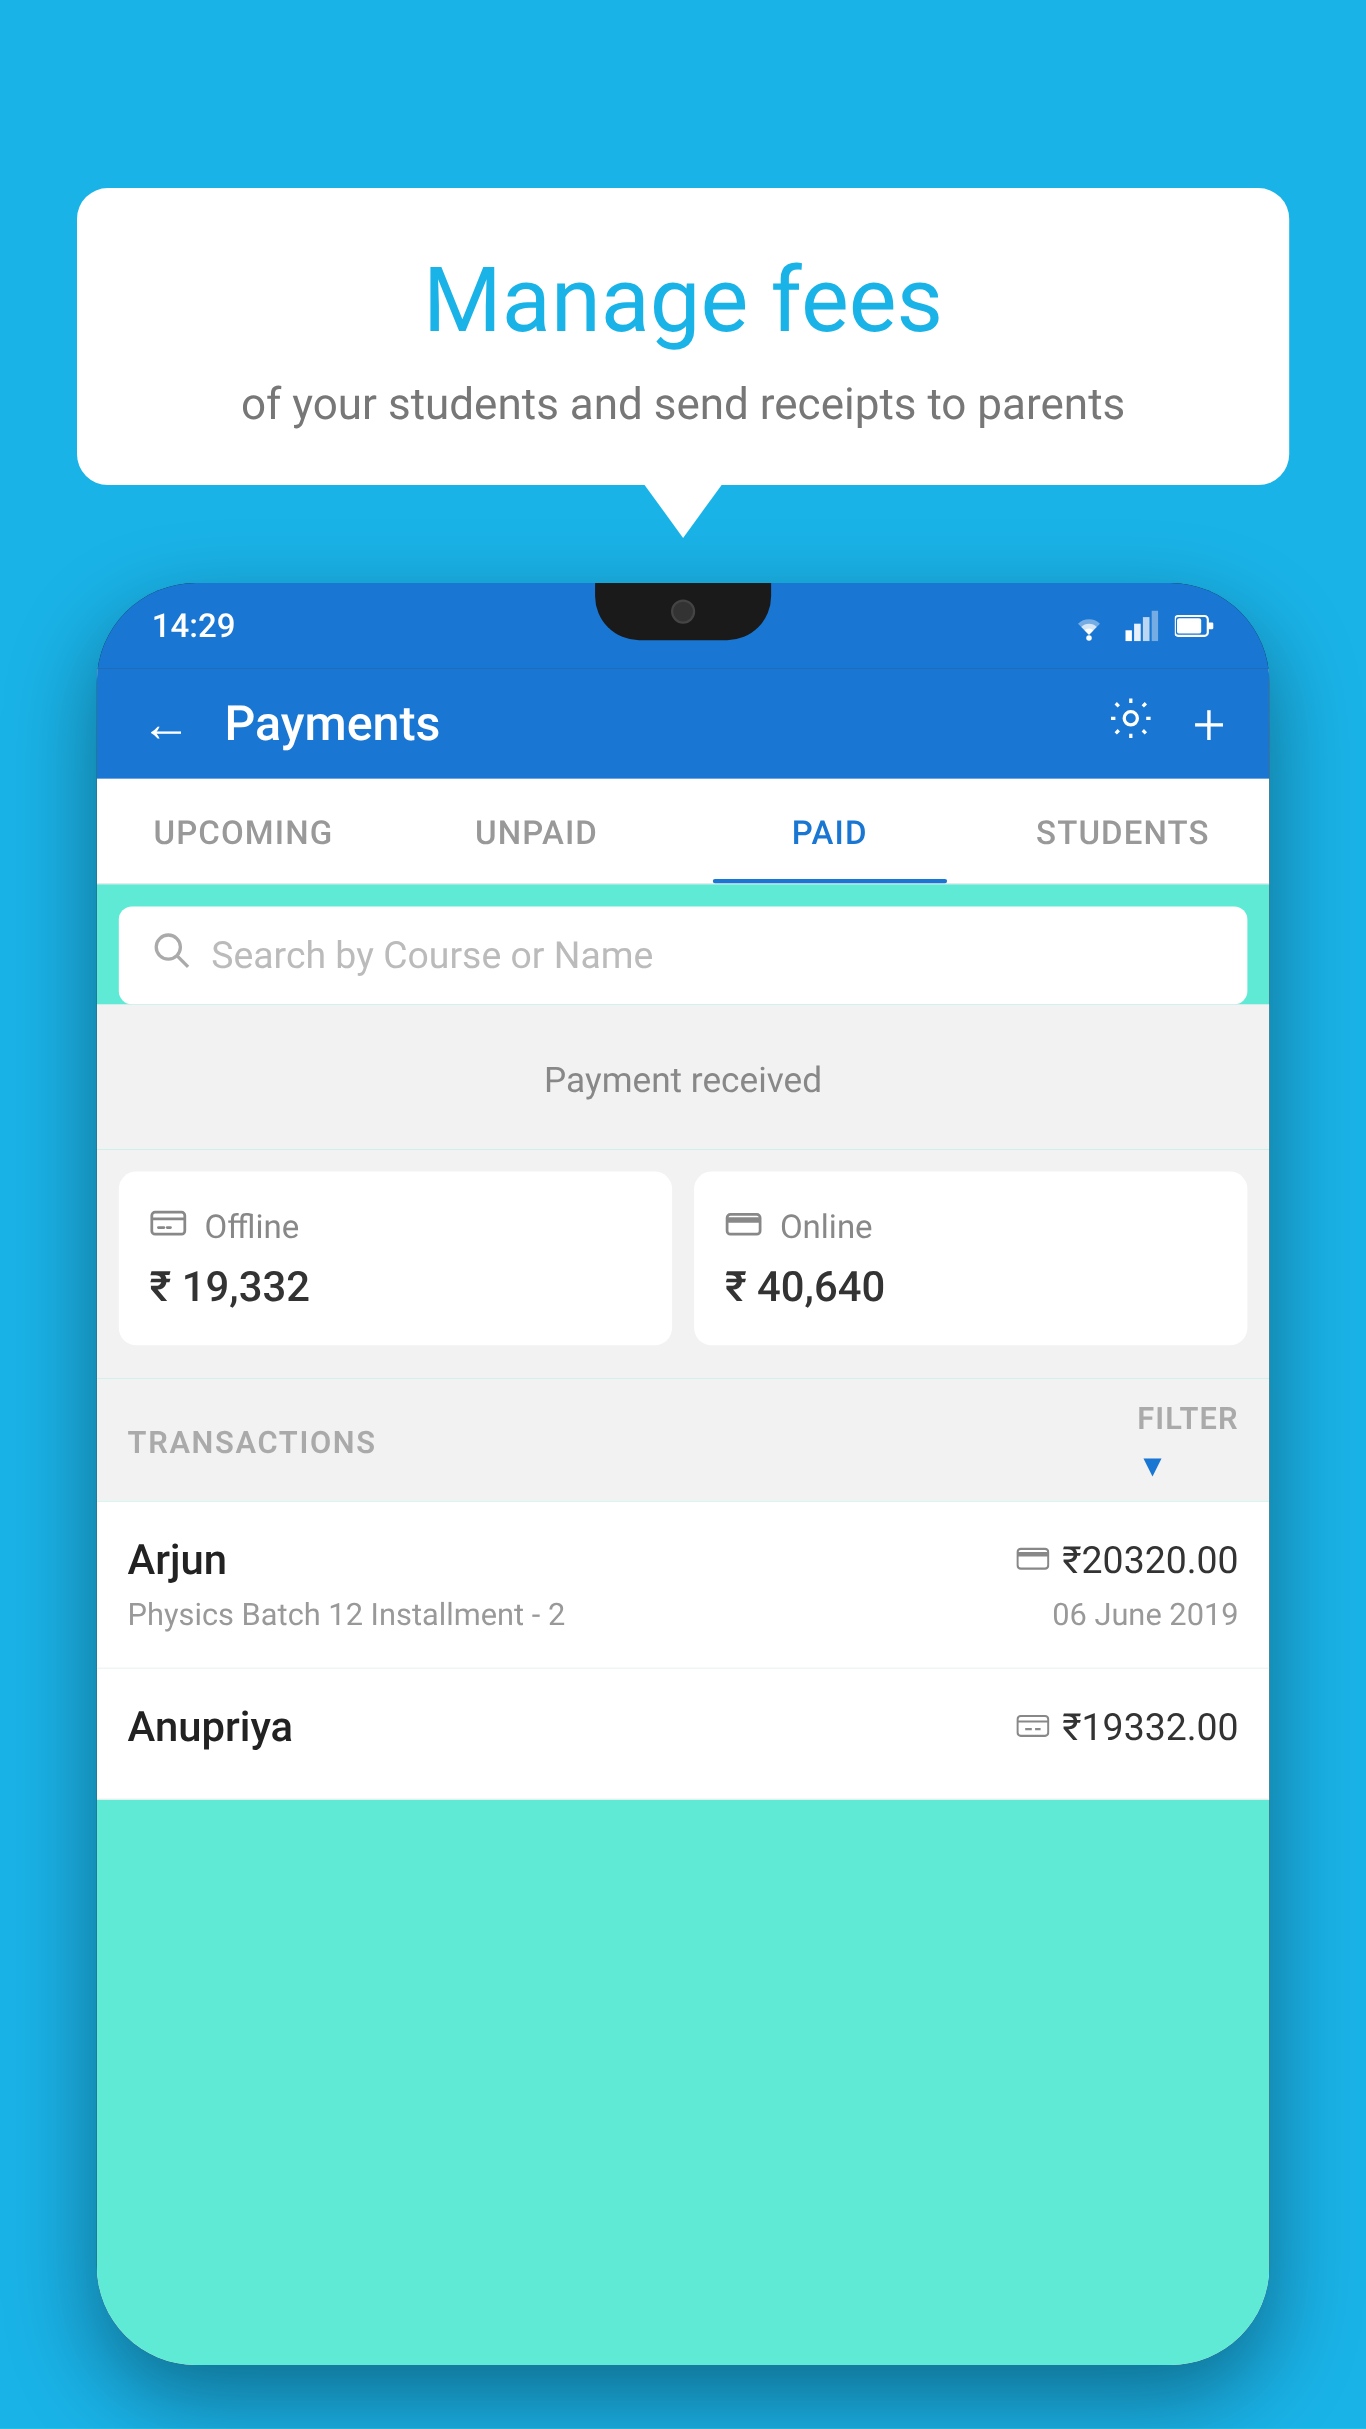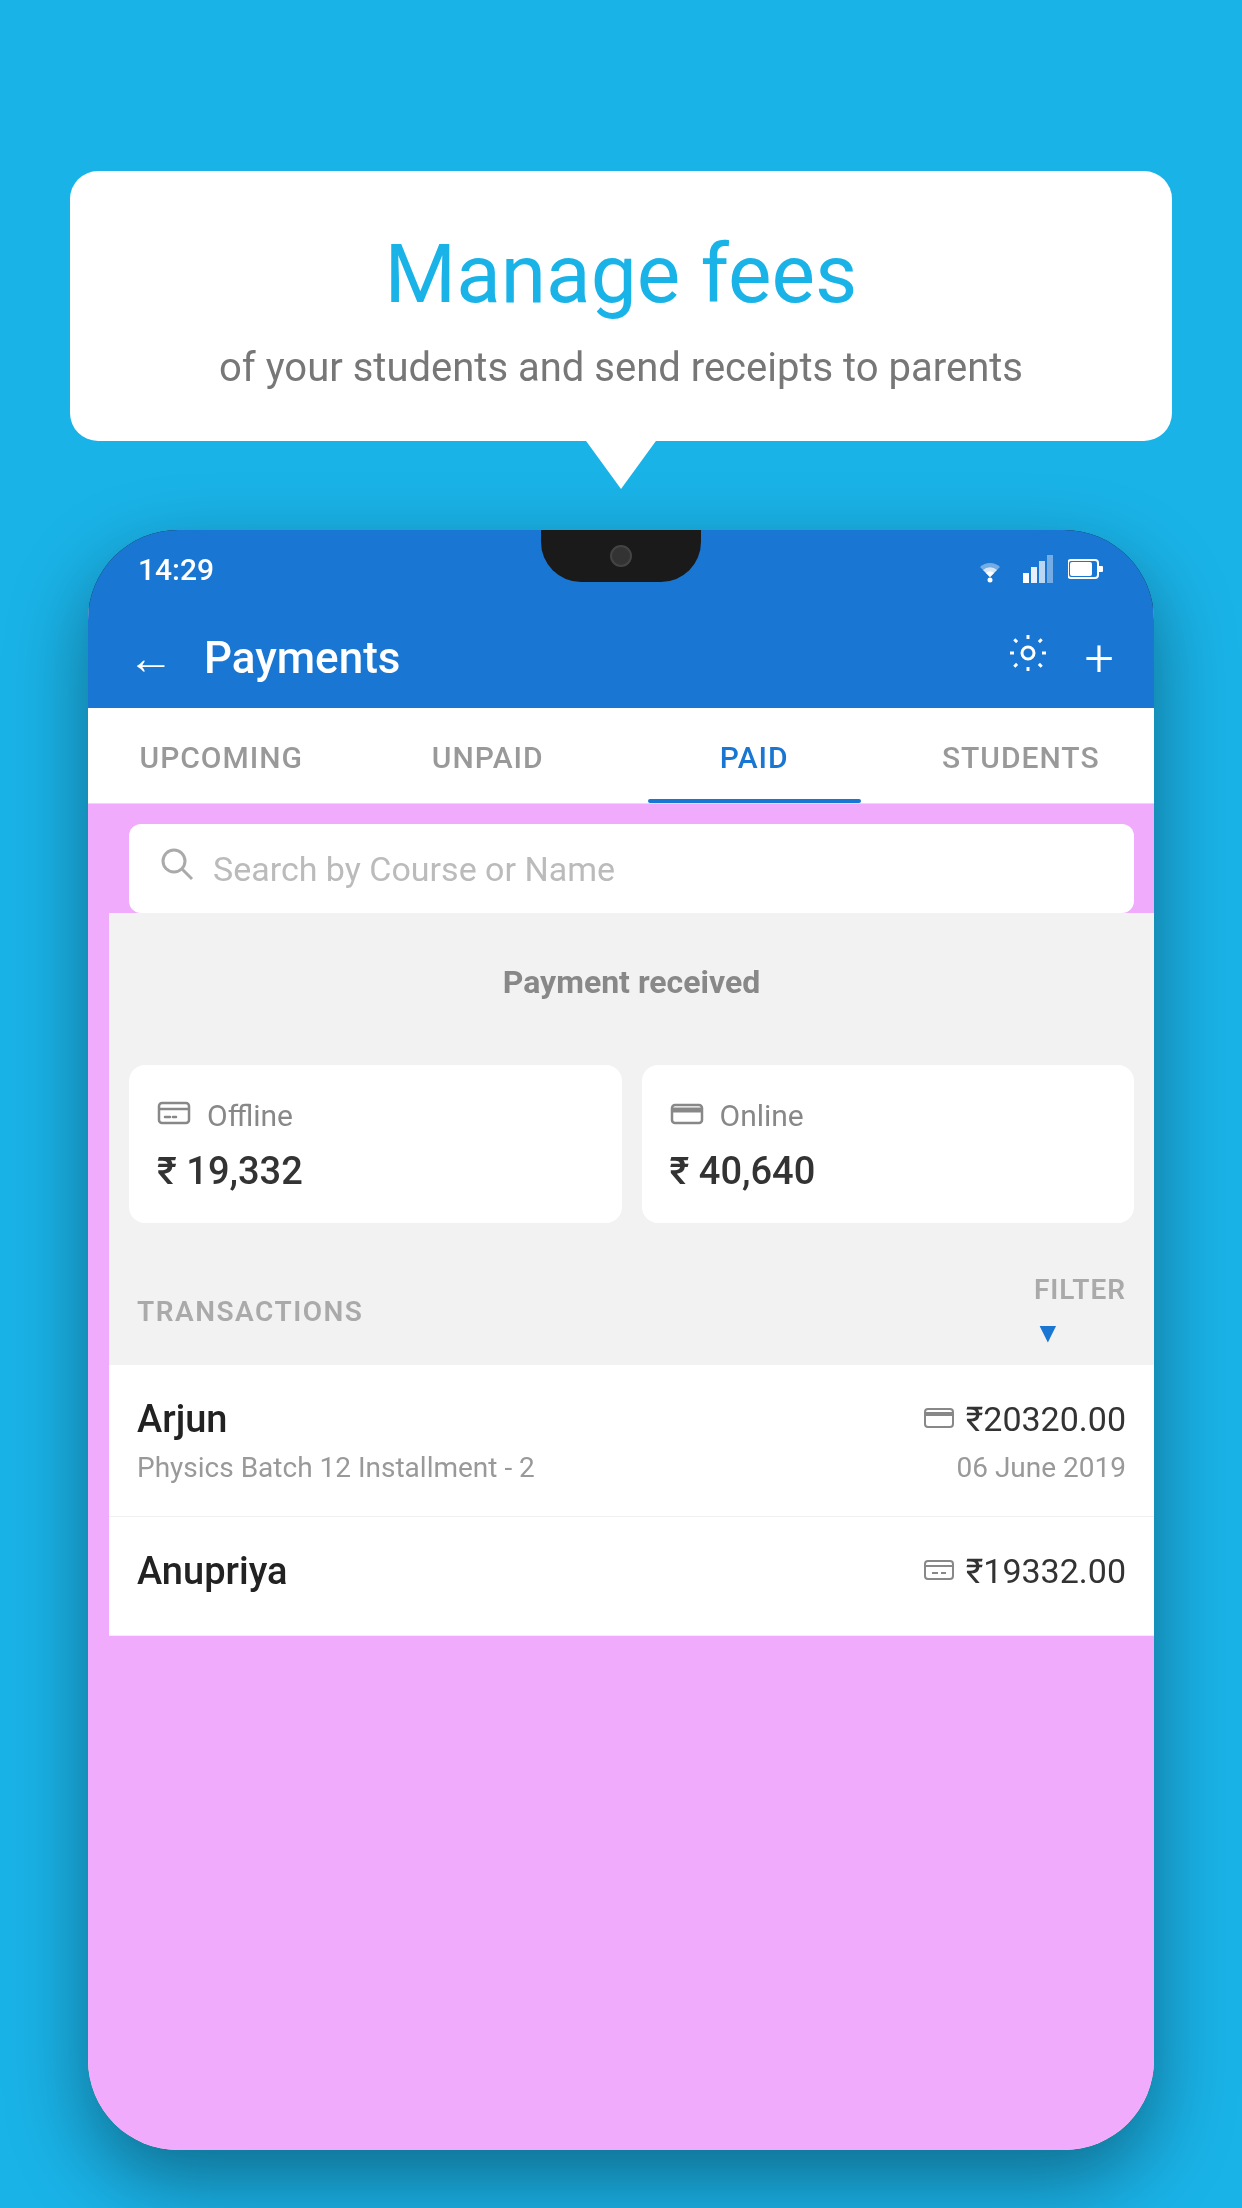--- a/index.html
+++ b/index.html
@@ -168,23 +168,22 @@
       bottom: 0;
       left: 10%;
       width: 80%;
       height: 4px;
       background: #1976d2;
       border-radius: 2px;
     }
 
     
     .content {
-      background: #f0abfc;
+      background: #5eead4;
       flex: 1;
-      padding-left: 21px;
     }
 
     
     .search-container {
       background: white;
       margin: 20px 20px 0;
       border-radius: 12px;
       display: flex;
       align-items: center;
       padding: 22px 30px;
@@ -202,21 +201,20 @@
     
     .payment-received {
       background: #f2f2f2;
       padding: 50px 30px 30px;
       text-align: center;
     }
     .payment-label {
       color: #888;
       font-size: 32px;
       margin-bottom: 14px;
-      font-weight: bold;
     }
     .payment-amount {
       color: #222;
       font-size: 72px;
       font-weight: 400;
     }
 
     
     .payment-cards {
       display: flex;

